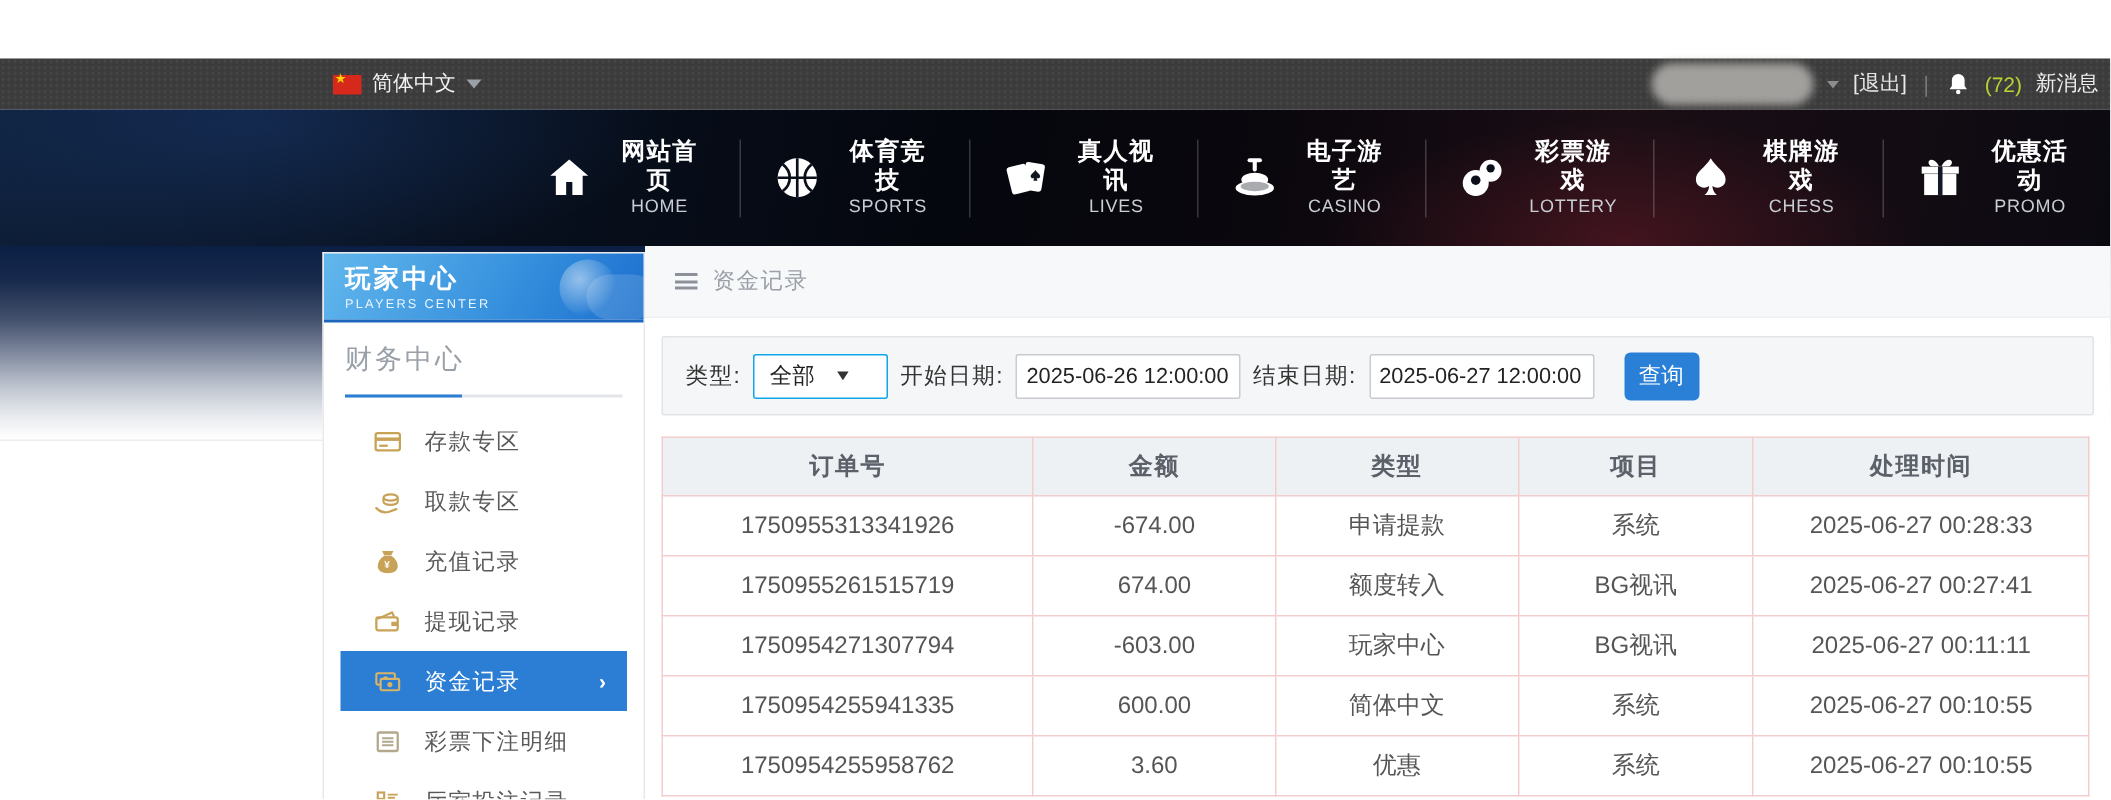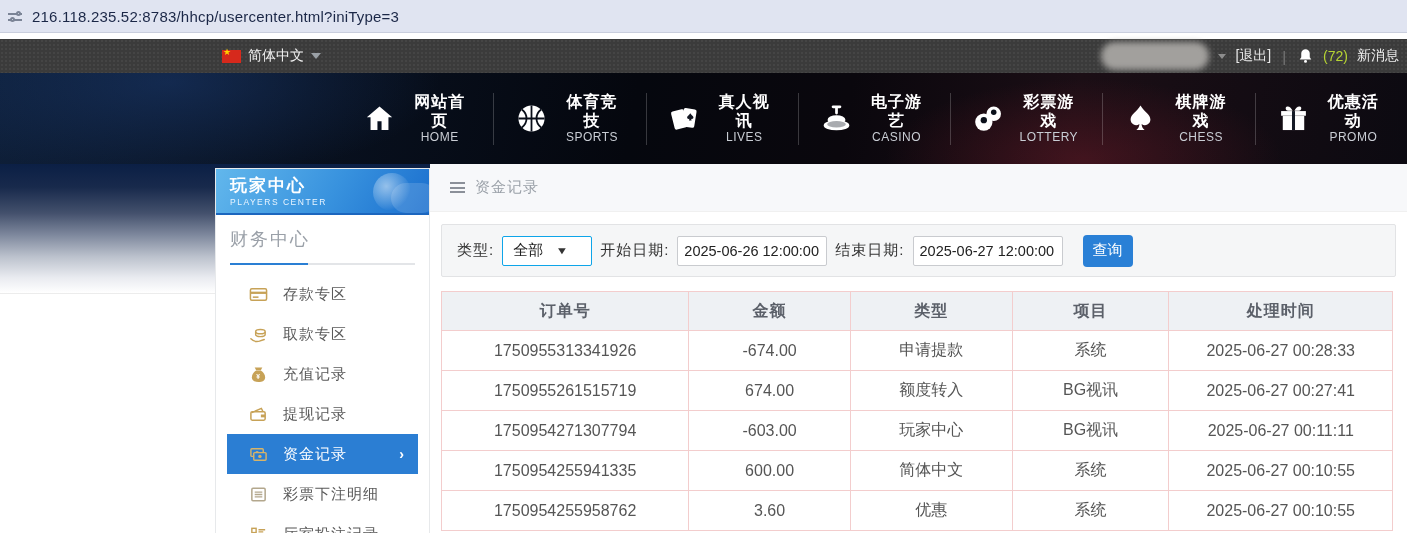--- a/index.html
+++ b/index.html
@@ -103,29 +103,20 @@
   table.records th { height:39px; background:#eef1f4; border:1px solid #f3cdcd;
     font-size:16px; font-weight:bold; color:#5b6069; letter-spacing:1px; }
   table.records td { height:40px; border:1px solid #f3cdcd; background:#fff;
     font-size:16px; color:#555; text-align:center; }
 </style>
 </head>
 <body>
 
 <div id="stage">
 
-  <div class="browser-bar">
-    <div class="tune-icon">
-        <i></i>
-        <i></i>
-        <b></b>
-        <b></b>
-      </div>
-    <div class="url-text">216.118.235.52:8783/hhcp/usercenter.html?iniType=3</div>
-  </div>
 
   <div class="topbar">
     <div class="lang-group">
       <div class="flag">
           <span>★</span>
         </div>
       <div class="lang-label">简体中文</div>
       <div class="caret-down"></div>
     </div>
     <div class="top-right">

